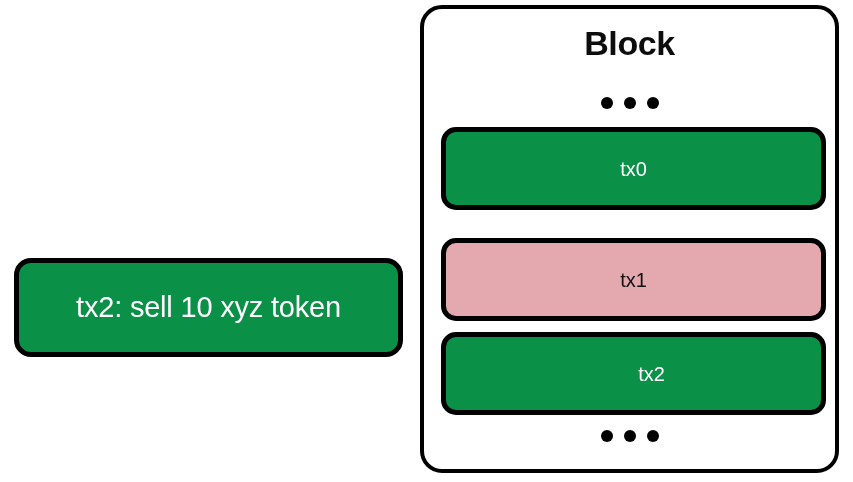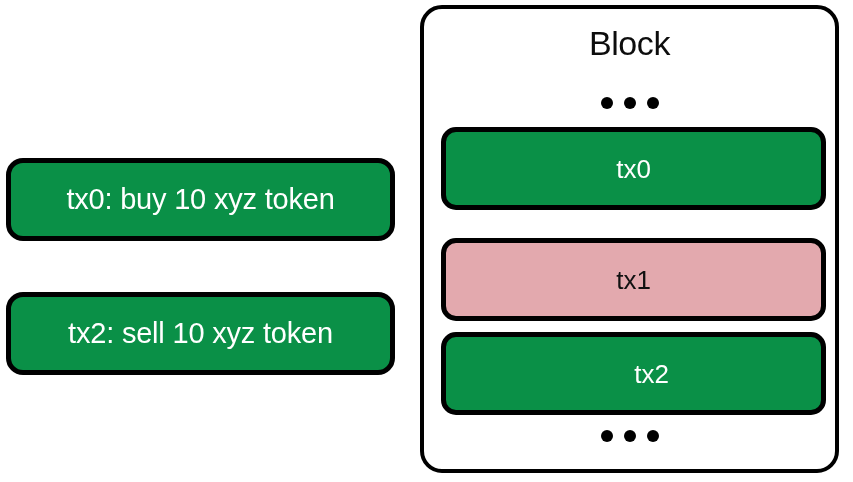--- a/index.html
+++ b/index.html
@@ -41,25 +41,24 @@
     line-height: 1;
     white-space: nowrap;
   }
   #tx-card-0 {
     left: 6px;
     top: 158px;
     width: 389px;
     height: 83px;
   }
   #tx-card-1 {
-    left: 6px;
+    left: 14px;
     top: 258px;
     width: 389px;
-    height: 83px;
-    margin-top: 34px;
+    height: 99px;
   }
 
   
   #block-panel {
     position: absolute;
     left: 420px;
     top: 5px;
     width: 419px;
     height: 468px;
     box-sizing: border-box;
@@ -68,21 +67,21 @@
     border-radius: 22px;
   }
 
   #block-title {
     position: absolute;
     left: 0;
     top: 17px;
     width: 100%;
     text-align: center;
     font-size: 34px;
-    font-weight: 400;
+    font-weight: 700;
     color: #0d0d0d;
     letter-spacing: -0.4px;
     line-height: 1;
   }
 
   .ellipsis {
     position: absolute;
     left: 0;
     width: 100%;
     display: flex;
@@ -105,21 +104,21 @@
     position: absolute;
     box-sizing: border-box;
     left: 17px;
     width: 385px;
     height: 83px;
     display: flex;
     align-items: center;
     justify-content: center;
     border: 5px solid #000000;
     border-radius: 15px;
-    font-size: 26px;
+    font-size: 20px;
     font-weight: 400;
     line-height: 1;
     white-space: nowrap;
   }
   .tx-slot.green {
     background: #0a9047;
     color: #ffffff;
   }
   .tx-slot.pink {
     background: #e3a9ae;
@@ -128,23 +127,20 @@
   }
   #tx-slot-0 { top: 118px; }
   #tx-slot-1 { top: 221px; }
   #tx-slot-2 { top: 323px; padding-left: 36px; }
 </style>
 </head>
 <body>
 
 <div id="canvas">
 
-  <div id="tx-card-0" class="tx-card">
-    <span>tx0: buy 10 xyz token</span>
-  </div>
 
   <div id="tx-card-1" class="tx-card">
     <span>tx2: sell 10 xyz token</span>
   </div>
 
   <div id="block-panel">
 
     <div id="block-title">Block</div>
 
     <div id="ellipsis-top" class="ellipsis">

